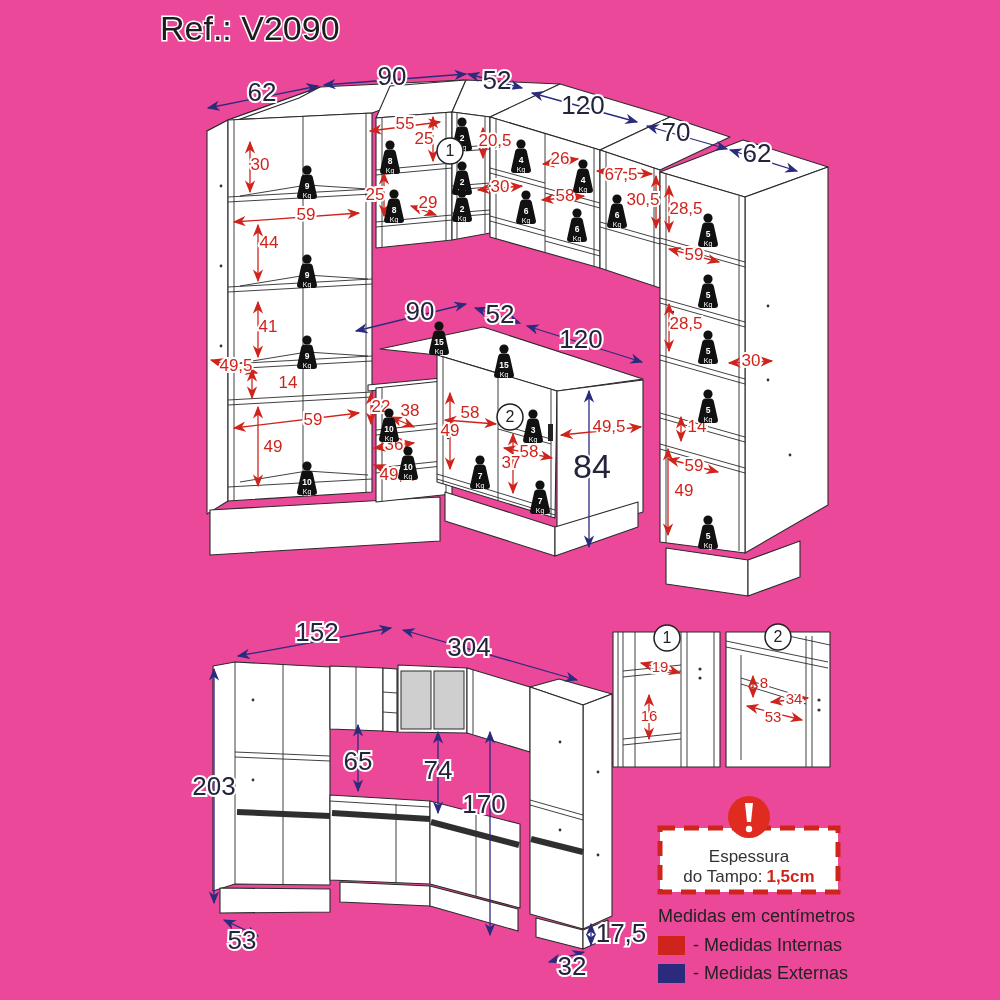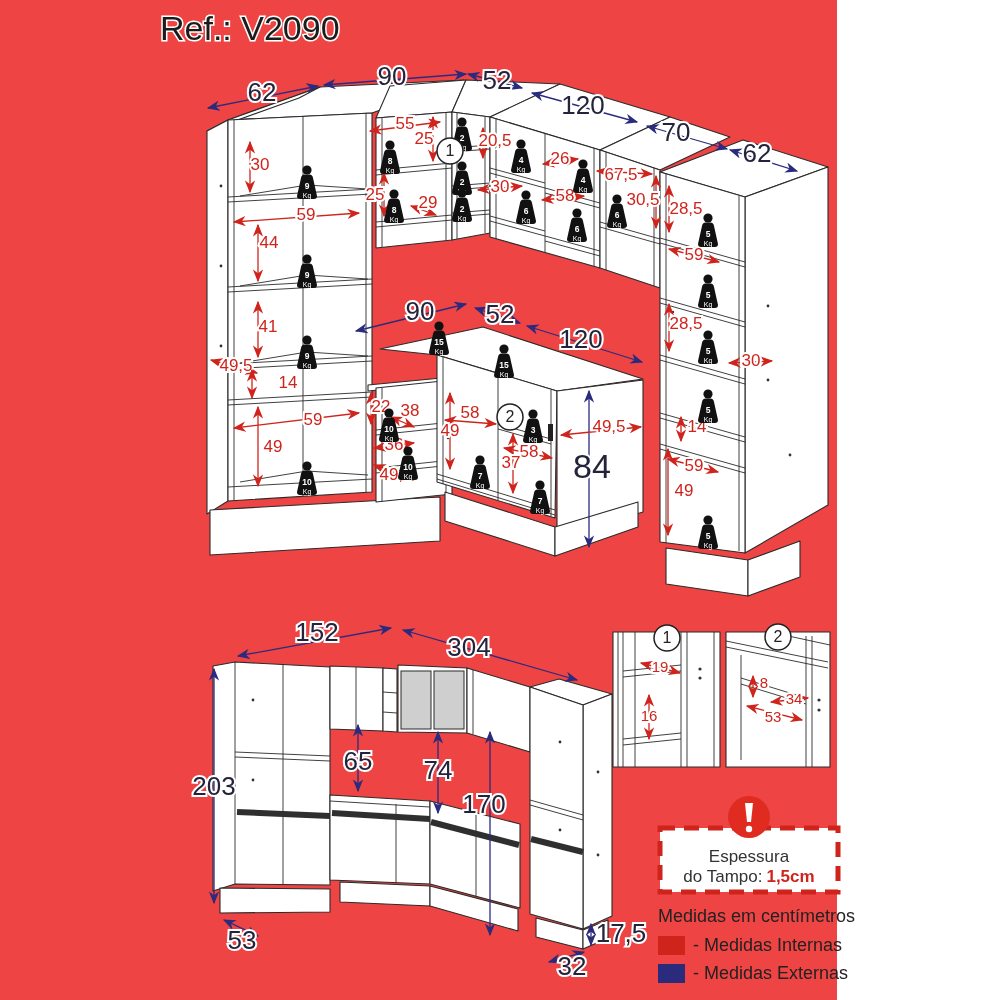--- a/index.html
+++ b/index.html
@@ -1,16 +1,16 @@
 <!DOCTYPE html>
 <html><head>
 <meta charset="utf-8">
 <style>
   html,body{margin:0;padding:0;background:#ffffff;}
-  #stage{width:837px;height:1000px;position:relative;background:#ef4444;
+  #stage{width:1000px;height:1000px;position:relative;background:#ec4899;
          font-family:"Liberation Sans","DejaVu Sans",sans-serif;}
   svg{display:block}
   .fc{fill:#ffffff;stroke:#2b2b2b;stroke-width:1.1;stroke-linejoin:round}
   .thin{fill:none;stroke:#2b2b2b;stroke-width:.9}
   .thick{fill:none;stroke:#2f2f2f;stroke-width:6}
   .glass{fill:#cfcfcf;stroke:#2b2b2b;stroke-width:1}
   .dot{fill:#333}
   .dimtxt{paint-order:stroke;stroke:#ffffff;stroke-width:4px;font-family:"Liberation Sans","DejaVu Sans",sans-serif;}
   .stxt{paint-order:stroke;stroke:#ffffff;stroke-width:3px;font-family:"Liberation Sans","DejaVu Sans",sans-serif;}
 </style>

